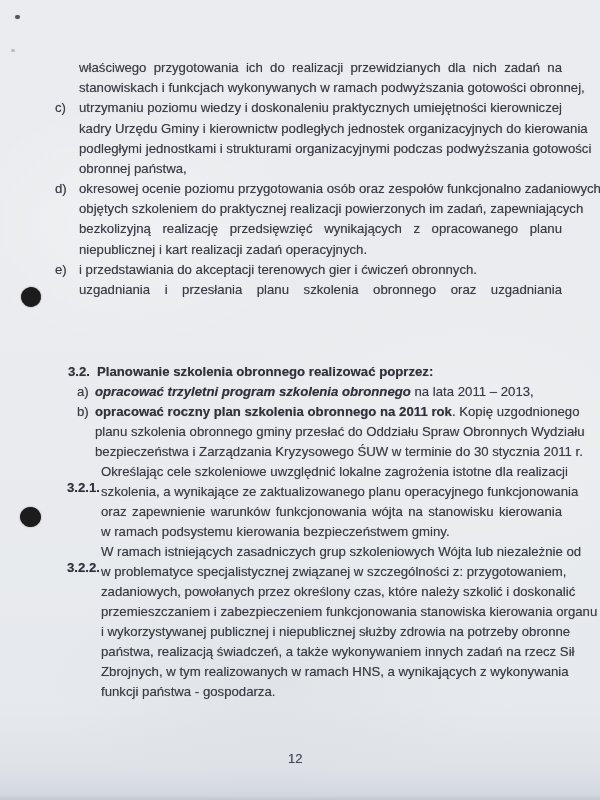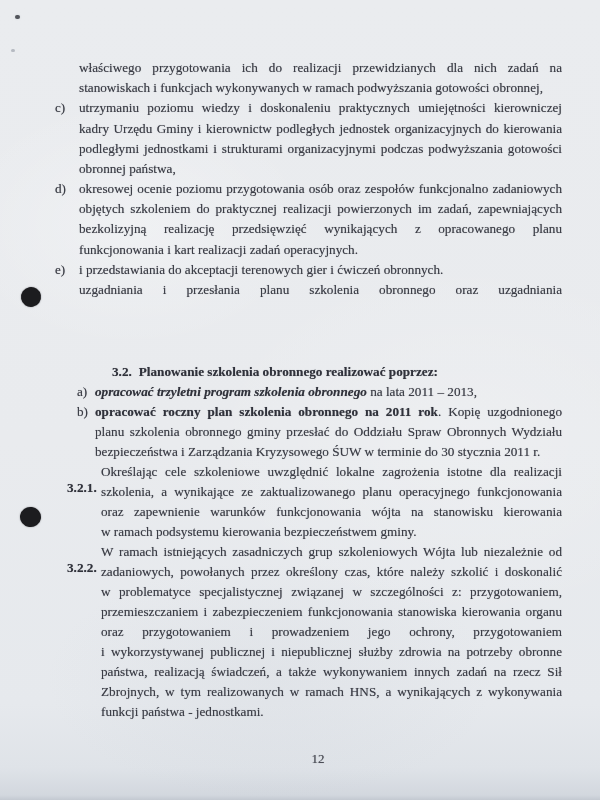--- a/index.html
+++ b/index.html
@@ -1,41 +1,41 @@
 <!DOCTYPE html>
 <html><head>
 <meta charset="utf-8">
 <style>
   html,body{margin:0;padding:0;background:#888;}
   .page{
     position:relative;width:600px;height:800px;overflow:hidden;
-    font-family:Liberation Serif, serif;
+    font-family:Liberation Sans, sans-serif;
     color:#3b3d46;
     background:
       radial-gradient(ellipse 260px 180px at 22% 28%, rgba(255,255,255,0.28), rgba(255,255,255,0) 70%),
       radial-gradient(ellipse 380px 260px at 78% 55%, rgba(255,255,255,0.18), rgba(255,255,255,0) 72%),
       radial-gradient(ellipse 300px 160px at 45% 85%, rgba(170,178,190,0.10), rgba(170,178,190,0) 75%),
       linear-gradient(180deg,#eaecef 0%,#e9ebee 55%,#e6e9ed 88%,#dfe3e8 96%,#d2d7de 99.4%,#c3c9d1 100%);
   }
   .txt{text-shadow:0 0 0.7px rgba(56,58,68,0.55);}
   .block{position:absolute;}
   .b1{left:79px;top:58px;width:483px;font-size:13.2px;line-height:20.17px;}
   .b2{left:0;top:362px;width:600px;font-size:13.2px;line-height:20.0px;}
   .ln{position:relative;white-space:nowrap;height:auto;}
   .jl{text-align:justify;text-align-last:justify;}
   .mark{position:absolute;left:-24px;top:0;}
   .head{margin-left:68px;font-weight:bold;color:#30323b;}
-  .head .num{margin-right:7px;margin-left:44px;}
+  .head .num{margin-right:7px;}
   .ab{margin-left:95px;width:467px;}
   .ab .mark{left:-18px;}
   .sub{margin-left:101px;width:461px;}
   .sub .num{position:absolute;left:-34px;top:16px;font-weight:bold;color:#30323b;}
   .bi{font-weight:bold;font-style:italic;color:#30323b;}
   .bd{font-weight:bold;color:#30323b;}
-  .pageno{position:absolute;left:288px;top:751px;width:60px;text-align:center;font-size:13px;color:#4a4c55;}
+  .pageno{position:absolute;left:288px;top:751px;width:60px;text-align:left;font-size:13px;color:#4a4c55;}
   .dot{position:absolute;border-radius:50%;background:#1c1c1f;box-shadow:0 0 1.5px rgba(20,20,25,0.55);}
   .dot1{left:21px;top:287px;width:20px;height:20px;transform:rotate(-10deg);}
   .dot2{left:20px;top:507px;width:21px;height:20px;transform:rotate(8deg);}
   .speck1{position:absolute;left:15px;top:15px;width:5px;height:4px;border-radius:2px;background:#53555c;box-shadow:0 0 2px rgba(200,205,212,0.9);}
   .speck2{position:absolute;left:11px;top:49px;width:4px;height:3px;border-radius:2px;background:#a9aeb6;opacity:0.8;}
 </style>
 </head>
 <body>
 
 <div class="page">
@@ -54,21 +54,21 @@
     </div>
     <div class="ln jl">kadry Urzędu Gminy i kierownictw podległych jednostek organizacyjnych do kierowania</div>
     <div class="ln jl">podległymi jednostkami i strukturami organizacyjnymi podczas podwyższania gotowości</div>
     <div class="ln">obronnej państwa,</div>
 
     <div class="ln jl">
       <span class="mark">d)</span><span>okresowej ocenie poziomu przygotowania osób oraz zespołów funkcjonalno zadaniowych</span>
     </div>
     <div class="ln jl">objętych szkoleniem do praktycznej realizacji powierzonych im zadań, zapewniających</div>
     <div class="ln jl">bezkolizyjną realizację przedsięwzięć wynikających z opracowanego planu</div>
-    <div class="ln">funkcjonowania i kart realizacji zadań operacyjnych.</div>
+    <div class="ln">niepublicznej i kart realizacji zadań operacyjnych.</div>
 
     <div class="ln jl">
       <span class="mark">e)</span>
     </div>
     <div class="ln">i przedstawiania do akceptacji terenowych gier i ćwiczeń obronnych.</div>
     <div class="ln jl">uzgadniania i przesłania planu szkolenia obronnego oraz uzgadniania</div>
   </div>
 
   <div class="block b2 txt">
     <div class="ln head">
@@ -88,25 +88,24 @@
     <div class="ln sub jl">
       <span class="num">3.2.1.</span><span>Określając cele szkoleniowe uwzględnić lokalne zagrożenia istotne dla realizacji</span>
     </div>
     <div class="ln sub jl">szkolenia, a wynikające ze zaktualizowanego planu operacyjnego funkcjonowania</div>
     <div class="ln sub jl">oraz zapewnienie warunków funkcjonowania wójta na stanowisku kierowania</div>
     <div class="ln sub">w ramach podsystemu kierowania bezpieczeństwem gminy.</div>
 
     <div class="ln sub jl">
       <span class="num">3.2.2.</span><span>W ramach istniejących zasadniczych grup szkoleniowych Wójta lub niezależnie od</span>
     </div>
+    <div class="ln sub jl">w problematyce specjalistycznej związanej w szczególności z: przygotowaniem,</div>
     <div class="ln sub jl">zadaniowych, powołanych przez określony czas, które należy szkolić i doskonalić</div>
-    <div class="ln sub jl">w problematyce specjalistycznej związanej w szczególności z: przygotowaniem,</div>
     <div class="ln sub jl">przemieszczaniem i zabezpieczeniem funkcjonowania stanowiska kierowania organu</div>
-    <div class="ln sub jl">oraz przygotowaniem i prowadzeniem jego ochrony, przygotowaniem</div>
     <div class="ln sub jl">i wykorzystywanej publicznej i niepublicznej służby zdrowia na potrzeby obronne</div>
     <div class="ln sub jl">państwa, realizacją świadczeń, a także wykonywaniem innych zadań na rzecz Sił</div>
     <div class="ln sub jl">Zbrojnych, w tym realizowanych w ramach HNS, a wynikających z wykonywania</div>
-    <div class="ln sub">funkcji państwa - jednostkami.</div>
+    <div class="ln sub">funkcji państwa - gospodarza.</div>
   </div>
 
   <div class="pageno txt">12</div>
 
 </div>
 
 </body></html>

